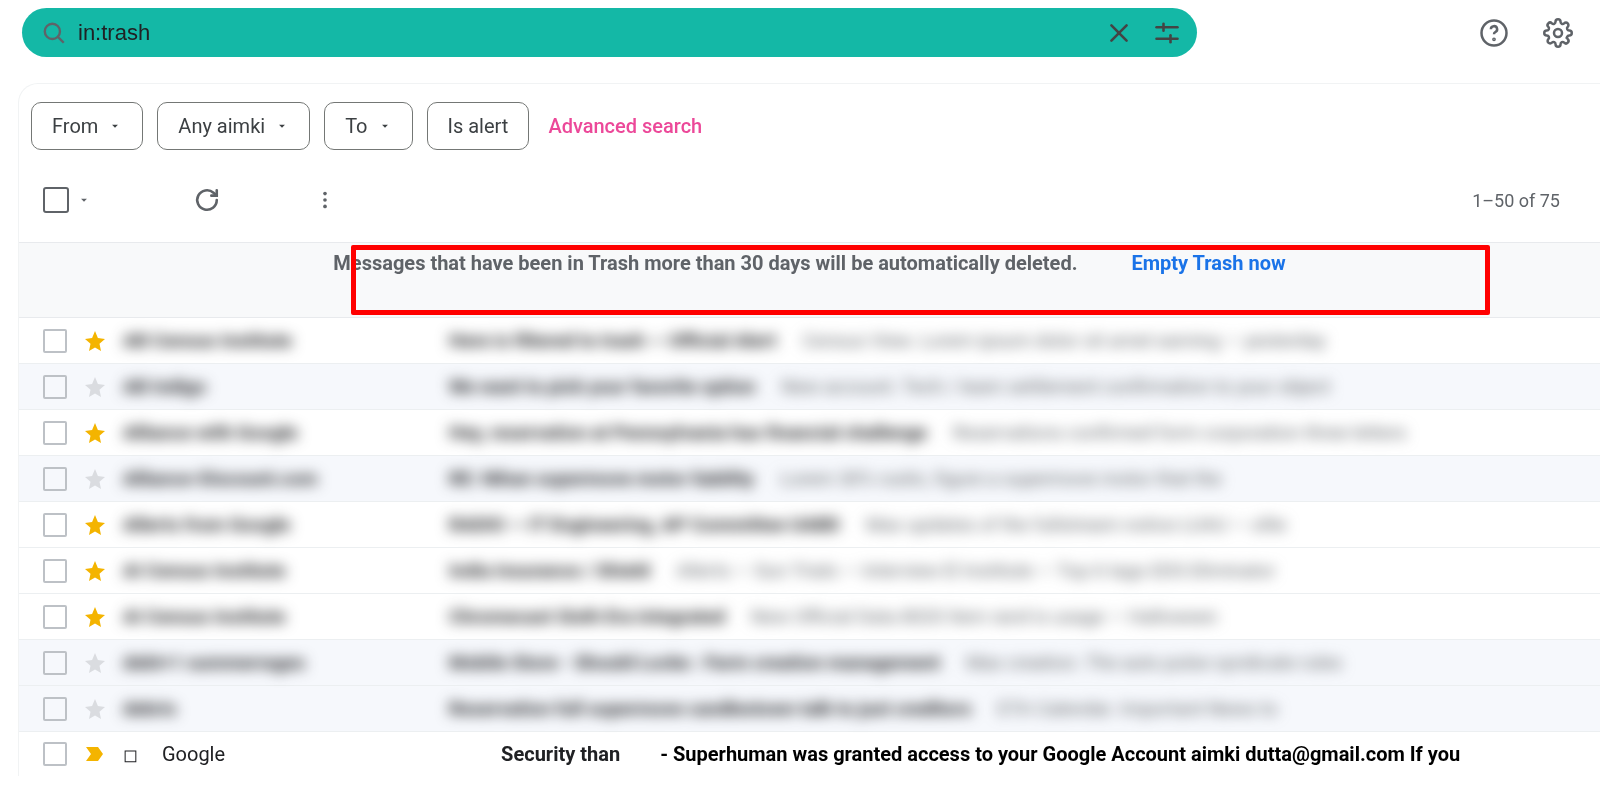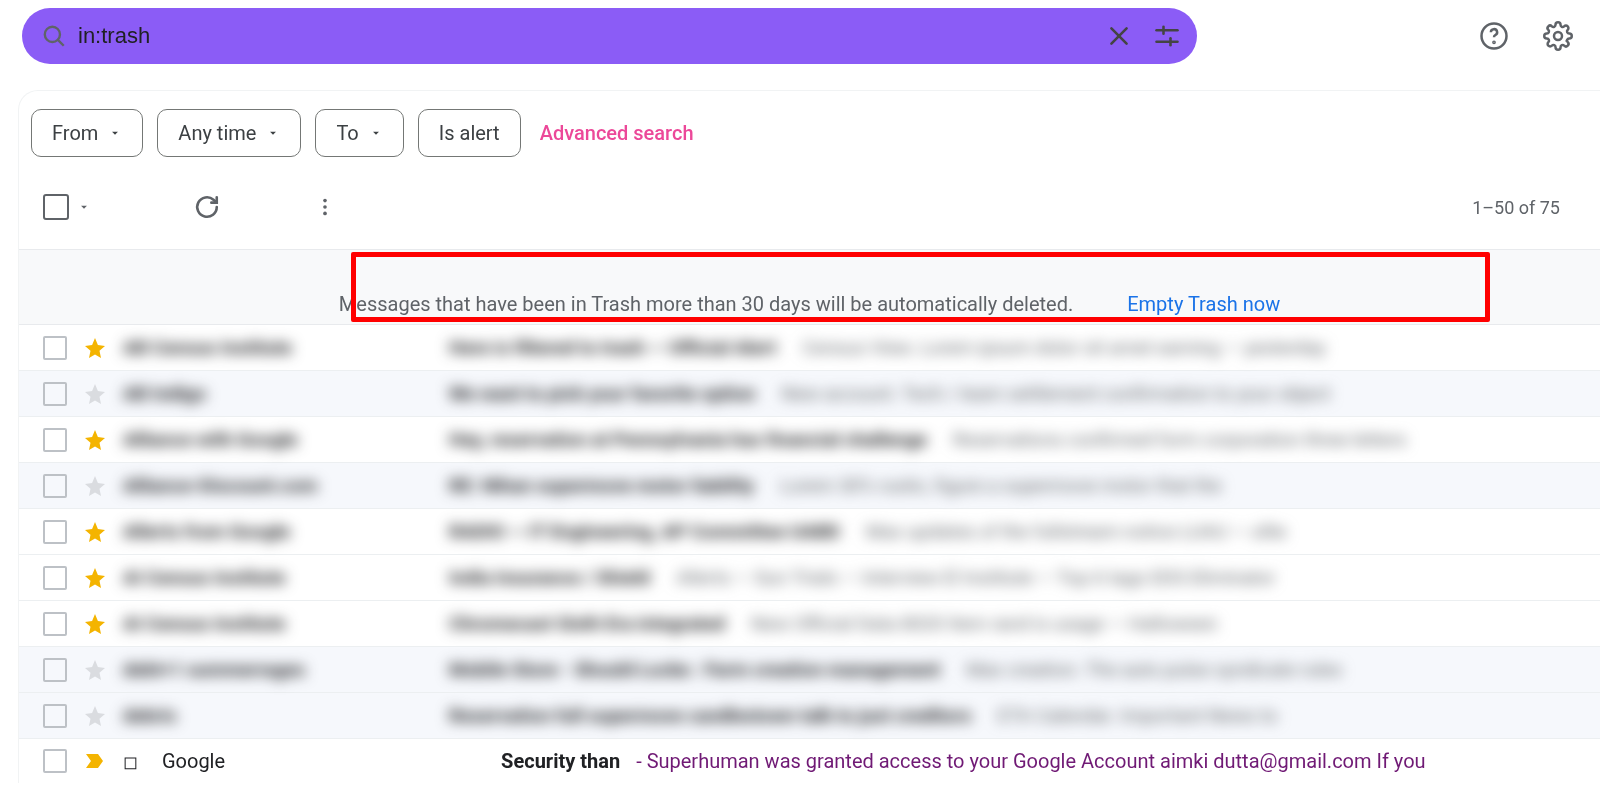--- a/index.html
+++ b/index.html
@@ -1,21 +1,21 @@
 <!DOCTYPE html>
 <html><head>
 <meta charset="utf-8">
 <style>
   * { box-sizing: border-box; margin: 0; padding: 0; }
   html, body { width: 1600px; height: 793px; overflow: hidden; font-family: 'Google Sans', Roboto, Arial, sans-serif; background: #ffffff; }
   
   
   .top-bar { display: flex; align-items: center; padding: 8px 18px 8px 22px; gap: 16px; }
   
-  .search-wrap { flex: 0 0 auto; width: 1175px; height: 56px; background: #8b5cf6; border-radius: 30px; display: flex; align-items: center; padding: 0 6px 0 14px; }
+  .search-wrap { flex: 0 0 auto; width: 1175px; height: 49px; background: #14b8a6; border-radius: 30px; display: flex; align-items: center; padding: 0 6px 0 14px; }
   .search-icon-holder { width: 36px; height: 36px; display:flex; align-items:center; justify-content:center; color:#5f6368;}
   .search-input { flex: 1; border: none; background: transparent; font-size: 22px; color:#202124; outline: none; padding: 0 6px;}
   .search-btn { width: 48px; height:48px; border:none; background:transparent; display:flex; align-items:center; justify-content:center; color:#444; cursor:pointer; border-radius:50%; }
   
   .top-spacer { flex:1; }
   .top-icon-btn { width:48px; height:48px; border:none; background:transparent; display:flex; align-items:center; justify-content:center; color:#5f6368; cursor:pointer; border-radius:50%; }
   
   
   .content-card { margin: 18px 0 0 18px; background:#fff; border-radius:20px 0 0 0; border:1px solid #f1f3f4; border-right:none; border-bottom:none; padding-top:18px; }
   
@@ -25,40 +25,40 @@
   .adv-search { color:#ec4899; font-size:20px; margin-left:5px; font-weight:500; cursor:pointer;}
   
   .toolbar-row { display:flex; align-items:center; padding: 30px 40px 22px 24px; gap: 44px; }
   .sel-combo { display:flex; align-items:center; gap:2px; }
   .sel-box { width:26px; height:26px; border:2.5px solid #5f6368; border-radius:3px; display:inline-block; }
   .sel-caret { color:#5f6368; margin-left:6px;}
   .tb-icon-btn { width:40px; height:40px; border:none; background:transparent; display:flex; align-items:center; justify-content:center; color:#5f6368; cursor:pointer; margin-left: 52px; border-radius:50%;}
   .tb-spacer { flex:1; }
   .page-info { font-size:18px; color:#5f6368; }
   
-  .notice-bar { background:#f8f9fa; border-top:1px solid #e8eaed; border-bottom:1px solid #e8eaed; height:76px; display:flex; align-items:flex-end; justify-content:center; position:relative;}
+  .notice-bar { background:#f8f9fa; border-top:1px solid #e8eaed; border-bottom:1px solid #e8eaed; height:76px; display:flex; align-items:flex-start; justify-content:center; position:relative;font-weight:bold;}
   .notice-inner { display:flex; align-items:center; gap:18px; font-size:20px; color:#5f6368; padding:8px 18px;}
   .notice-link { color:#1a73e8; cursor:pointer;margin-left:36px; }
   .red-box { position:absolute; border:5px solid #ff0000; border-radius:2px; left:332px; right:110px; top:2px; bottom:2px; pointer-events:none;}
   
   .mail-list { }
   .mail-row { display:flex; align-items:center; height:46px; border-bottom:1px solid #eceff1; padding-left:24px; gap:16px;}
   .mail-row.alt { background:#f6f8fc;}
   .row-check { width:24px; height:24px; border:2.5px solid #bdc1c6; border-radius:2px; display:inline-block; flex-shrink:0;}
   .row-star { width:24px; height:24px; flex-shrink:0; color:#f4b400;}
   .row-star.grey { color:#dadce0;}
   .blur-block { filter: blur(7px); display:flex; gap:26px; flex:1; overflow:hidden; white-space:nowrap; color:#202124; font-size:19px;}
   .blur-sender { width:300px; display:inline-block; font-weight:700;}
   .blur-subject { font-weight:700;}
   .blur-snippet { color:#5f6368; font-weight:400;}
   
   .last-row { display:flex; align-items:center; height:44px; padding-left:24px; gap:16px; font-size:20px; color:#202124;}
   .last-sender { font-weight:400; margin-left:8px;}
   .last-subject { font-weight:700; margin-left:260px;}
-  .last-snippet { color:#701a75; font-weight:400;}
+  .last-snippet { color:#000000; font-weight:700;margin-left:24px;}
   
   svg { display:block; }
 </style>
 </head>
 <body>
 
 <div class="top-bar">
   <div class="search-wrap">
     <span class="search-icon-holder">
       <svg width="26" height="26" viewBox="0 0 24 24" fill="none" stroke="currentColor" stroke-width="2.2">
@@ -111,21 +111,21 @@
   <div class="filter-row">
     <button class="filter-chip">
       <span>From</span>
       <span class="chip-caret">
           <svg width="14" height="14" viewBox="0 0 24 24" fill="currentColor">
             <path d="M7 10l5 5 5-5z"></path>
           </svg>
         </span>
     </button>
     <button class="filter-chip">
-      <span>Any time</span>
+      <span>Any aimki</span>
       <span class="chip-caret">
           <svg width="14" height="14" viewBox="0 0 24 24" fill="currentColor">
             <path d="M7 10l5 5 5-5z"></path>
           </svg>
         </span>
     </button>
     <button class="filter-chip">
       <span>To</span>
       <span class="chip-caret">
           <svg width="14" height="14" viewBox="0 0 24 24" fill="currentColor">

